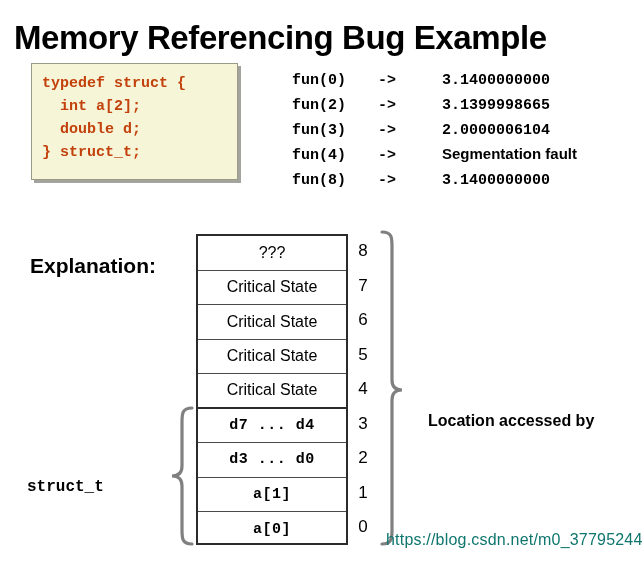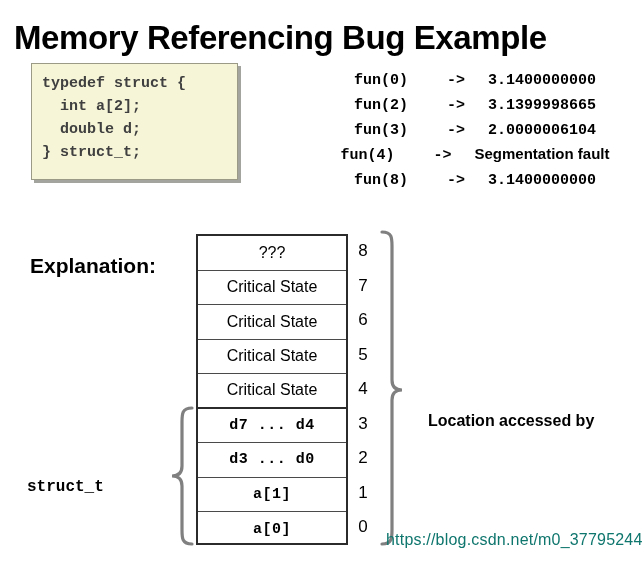--- a/index.html
+++ b/index.html
@@ -43,35 +43,34 @@
     box-sizing: border-box;
     padding: 8px 0 0 10px;
   }
   #code-box pre {
     margin: 0;
     font-family: "Liberation Mono", "DejaVu Sans Mono", monospace;
     font-size: 15px;
     font-weight: bold;
     line-height: 23px;
     white-space: pre;
-    color: #404040;
+    color: #c2410c;
   }
 
   
   #fun-list {
     position: absolute;
     left: 292px;
     top: 66px;
     width: 350px;
   }
   .fun-row {
     height: 25px;
     line-height: 25px;
     white-space: nowrap;
-    text-align: center;
   }
   .fun-call {
     display: inline-block;
     width: 86px;
     font-family: "Liberation Mono", "DejaVu Sans Mono", monospace;
     font-size: 15px;
     font-weight: bold;
   }
   .fun-arrow {
     display: inline-block;

